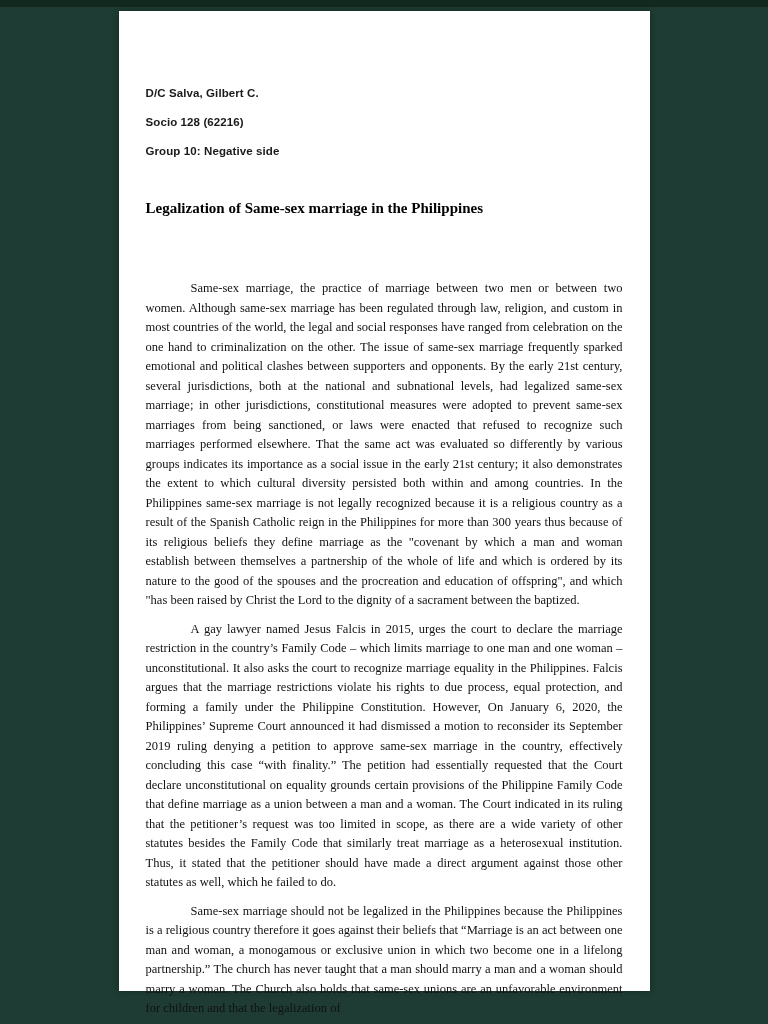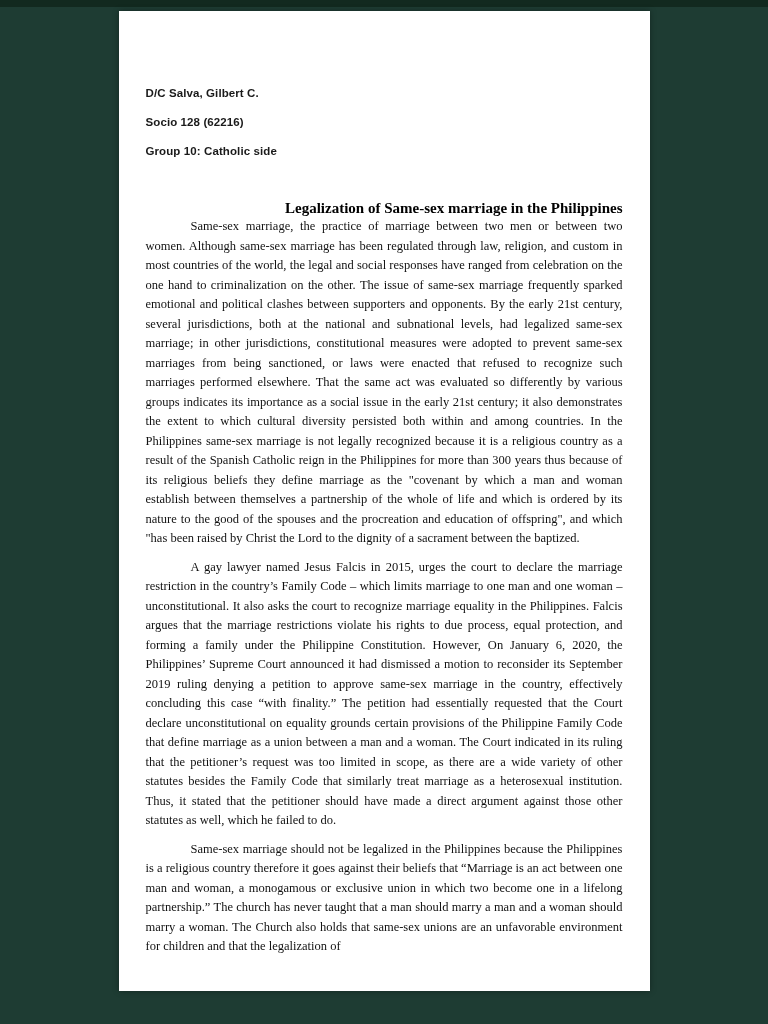--- a/index.html
+++ b/index.html
@@ -33,24 +33,25 @@
     font-size: 11.5px;
     color: #1a1a1a;
     margin: 0 0 17px 0;
     letter-spacing: 0.1px;
   }
   .doc-title {
     font-family: "Liberation Serif", serif;
     font-weight: 700;
     font-size: 15px;
     color: #000000;
-    text-align: right;
+    text-align: left;
     margin: 43px 0 0 0;
   }
   .doc-body {
+    margin-top: 62px;
   }
   .doc-paragraph {
     font-family: "Liberation Serif", serif;
     font-size: 12.5px;
     line-height: 19.5px;
     color: #111111;
     text-align: justify;
     text-indent: 45px;
     margin: 0 0 9px 0;
   }
@@ -58,21 +59,21 @@
 </head>
 <body>
 
 <div class="viewer-top-bar"></div>
 
 <div class="paper">
 
   <div>
     <p class="doc-header-line">D/C Salva, Gilbert C.</p>
     <p class="doc-header-line">Socio 128 (62216)</p>
-    <p class="doc-header-line">Group 10: Catholic side</p>
+    <p class="doc-header-line">Group 10: Negative side</p>
   </div>
 
   <h1 class="doc-title">Legalization of Same-sex marriage in the Philippines</h1>
 
   <div class="doc-body">
     <p class="doc-paragraph">Same-sex marriage, the practice of marriage between two men or between two women. Although same-sex marriage has been regulated through law, religion, and custom in most countries of the world, the legal and social responses have ranged from celebration on the one hand to criminalization on the other. The issue of same-sex marriage frequently sparked emotional and political clashes between supporters and opponents. By the early 21st century, several jurisdictions, both at the national and subnational levels, had legalized same-sex marriage; in other jurisdictions, constitutional measures were adopted to prevent same-sex marriages from being sanctioned, or laws were enacted that refused to recognize such marriages performed elsewhere. That the same act was evaluated so differently by various groups indicates its importance as a social issue in the early 21st century; it also demonstrates the extent to which cultural diversity persisted both within and among countries. In the Philippines same-sex marriage is not legally recognized because it is a religious country as a result of the Spanish Catholic reign in  the Philippines for more than 300 years thus because of its religious beliefs they define marriage as the "covenant by which a man and woman establish between themselves a partnership of the whole of life and which is ordered by its nature to the good of the spouses and the procreation and education of offspring", and which "has been raised by Christ the Lord to the dignity of a sacrament between the baptized.</p>
     <p class="doc-paragraph">A gay lawyer named Jesus Falcis in 2015, urges the court to declare the marriage restriction in the country’s Family Code – which limits marriage to one man and one woman – unconstitutional. It also asks the court to recognize marriage equality in the Philippines. Falcis argues that the marriage restrictions violate his rights to due process, equal protection, and forming a family under the Philippine Constitution. However, On January 6, 2020, the Philippines’ Supreme Court announced it had dismissed a motion to reconsider its September 2019 ruling denying a petition to approve same-sex marriage in the country, effectively concluding this case “with finality.” The petition had essentially requested that the Court declare unconstitutional on equality grounds certain provisions of the Philippine Family Code that define marriage as a union between a man and a woman. The Court indicated in its ruling that the petitioner’s request was too limited in scope, as there are a wide variety of other statutes besides the Family Code that similarly treat marriage as a heterosexual institution. Thus, it stated that the petitioner should have made a direct argument against those other statutes as well, which he failed to do.</p>
     <p class="doc-paragraph">Same-sex marriage should not be legalized in the Philippines because the Philippines is a religious country therefore it goes against their beliefs that “Marriage is an act between one man and woman, a monogamous or exclusive union in which two become one in a lifelong partnership.” The church has never taught that a man should marry a man and a woman should marry a woman. The Church also holds that same-sex unions are an unfavorable environment for children and that the legalization of</p>
   </div>
 

